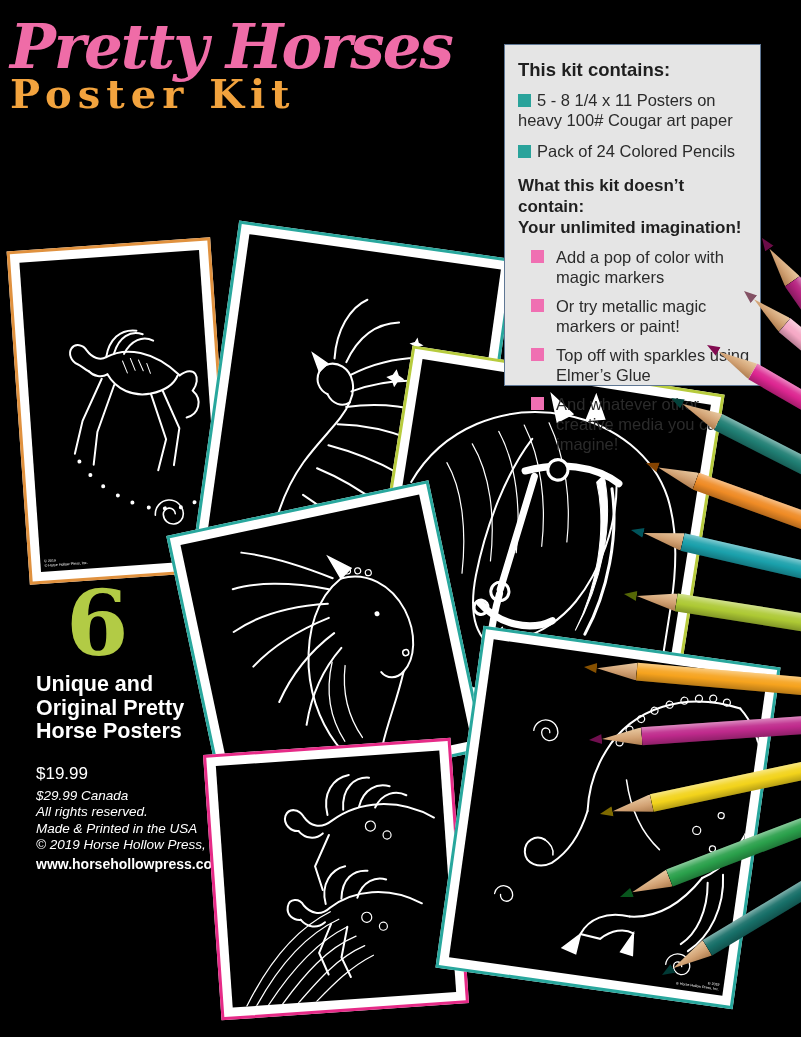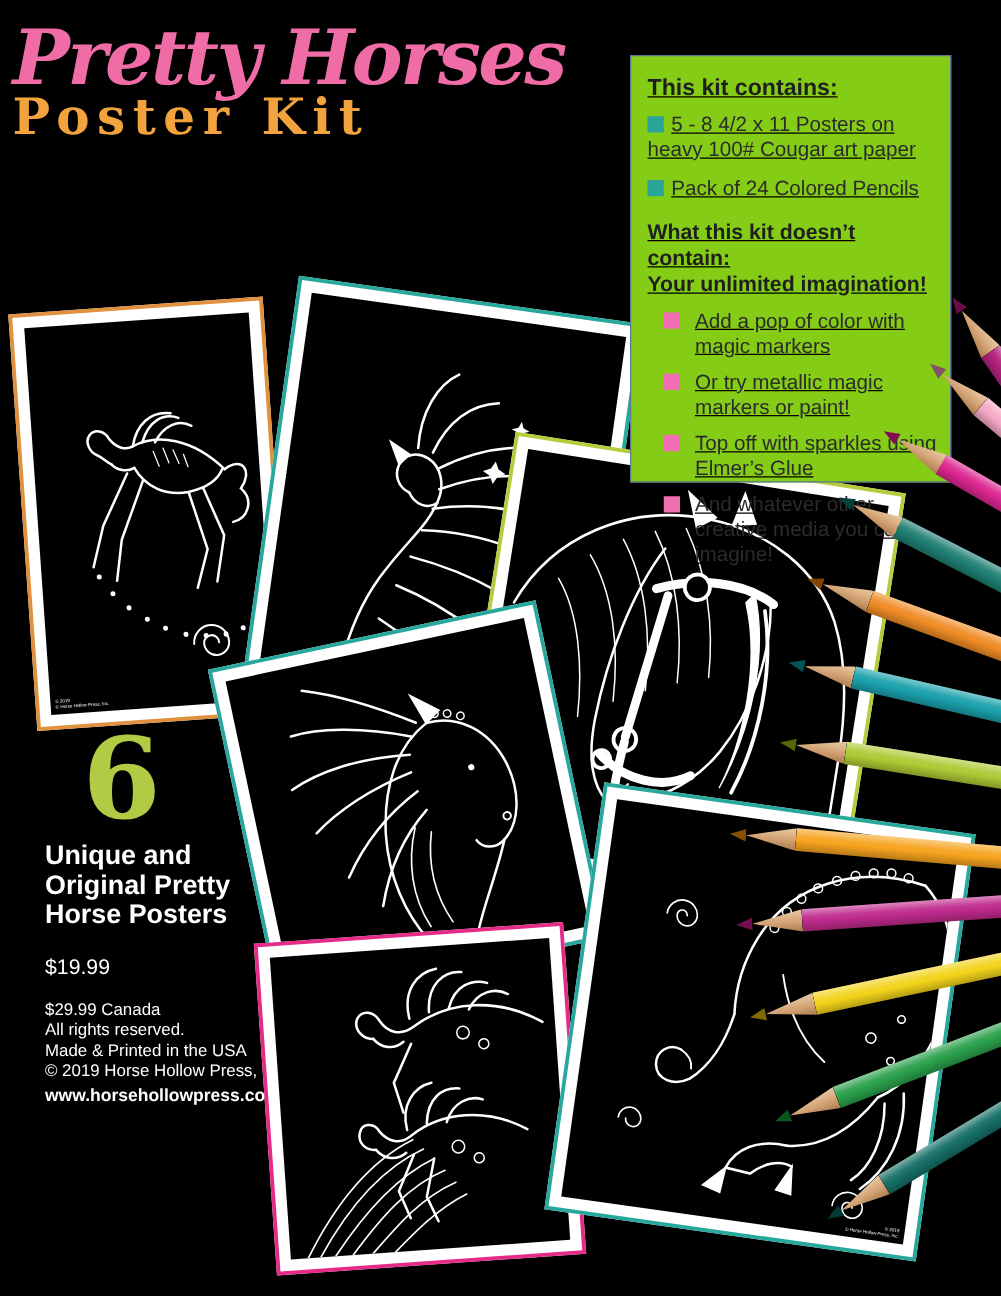--- a/index.html
+++ b/index.html
@@ -33,21 +33,21 @@
   .credit{position:absolute;color:#fff;font-size:8px;line-height:1.2;white-space:nowrap;}
   .credit.bl{left:4px;bottom:4px;transform:scale(.45);transform-origin:left bottom;}
   .credit.br{right:4px;bottom:4px;transform:scale(.45);transform-origin:right bottom;text-align:right;}
   .credit span{display:block;}
 
   
   .promo{position:absolute;left:36px;top:584px;width:215px;z-index:5;color:#fff;}
   .six{font-family:"DejaVu Serif",serif;font-weight:bold;font-size:90px;line-height:.88;margin-left:30px;}
   .promo-lines{font-size:21.5px;font-weight:bold;line-height:23.5px;margin-top:10px;}
   .price{font-size:17px;font-weight:normal;margin-top:20px;}
-  .fine{font-size:13.5px;line-height:16.5px;margin-top:16px;}
+  .fine{font-size:13.5px;line-height:16.5px;margin-top:4px;font-style:italic;}
   .site{font-size:14px;font-weight:bold;margin-top:2px;}
 
   
   .pencil{position:absolute;height:18px;width:430px;display:flex;align-items:stretch;
           transform-origin:0 50%;z-index:55;}
   .lead{flex:0 0 13px;clip-path:polygon(0 50%,100% 22%,100% 78%);filter:brightness(.5) saturate(1.3);}
   .wood{flex:0 0 40px;background:linear-gradient(to bottom,#e9caa2,#d2a274 55%,#ad7c4e);
         clip-path:polygon(0 50%,100% 0,100% 100%);}
   .shaft{flex:1;position:relative;}
   .shaft::after{content:"";position:absolute;inset:0;
@@ -232,24 +232,24 @@
         </g>
       </svg>
       <div class="credit br" data-name="poster-credit">
         <span>© 2019</span>
           <span>© Horse Hollow Press, Inc.</span>
       </div>
     </div>
   </div>
   <style>.poster[data-name="poster-bowing-horse"]{border-color:#28a79d}</style>
 
-  <div class="infobox" data-name="kit-contents-box" style="background-color: #84cc16; text-decoration: underline;">
+  <div class="infobox" data-name="kit-contents-box" style="background-color: #e5e5e5;">
     <div class="ib-h" data-name="contents-heading">This kit contains:</div>
     <div class="ib-item" data-name="contents-item">
-      <span class="sq" data-name="teal-square-bullet-icon" style="background-color: rgb(42, 163, 155);"></span><span>5 - 8 4/2 x 11 Posters on heavy 100# Cougar art paper</span>
+      <span class="sq" data-name="teal-square-bullet-icon" style="background-color: rgb(42, 163, 155);"></span><span>5 - 8 1/4 x 11 Posters on heavy 100# Cougar art paper</span>
     </div>
     <div class="ib-item" data-name="contents-item">
       <span class="sq" data-name="teal-square-bullet-icon" style="background-color: rgb(42, 163, 155);"></span><span>Pack of 24 Colored Pencils</span>
     </div>
     <div class="ib-h2" data-name="doesnt-contain-heading">
       <span>What this kit doesn’t contain:</span><br>
       <span>Your unlimited imagination!</span>
     </div>
     <div class="ib-idea" data-name="idea-item">
       <span class="sq" data-name="pink-square-bullet-icon" style="background-color: rgb(240, 111, 178);"></span>

